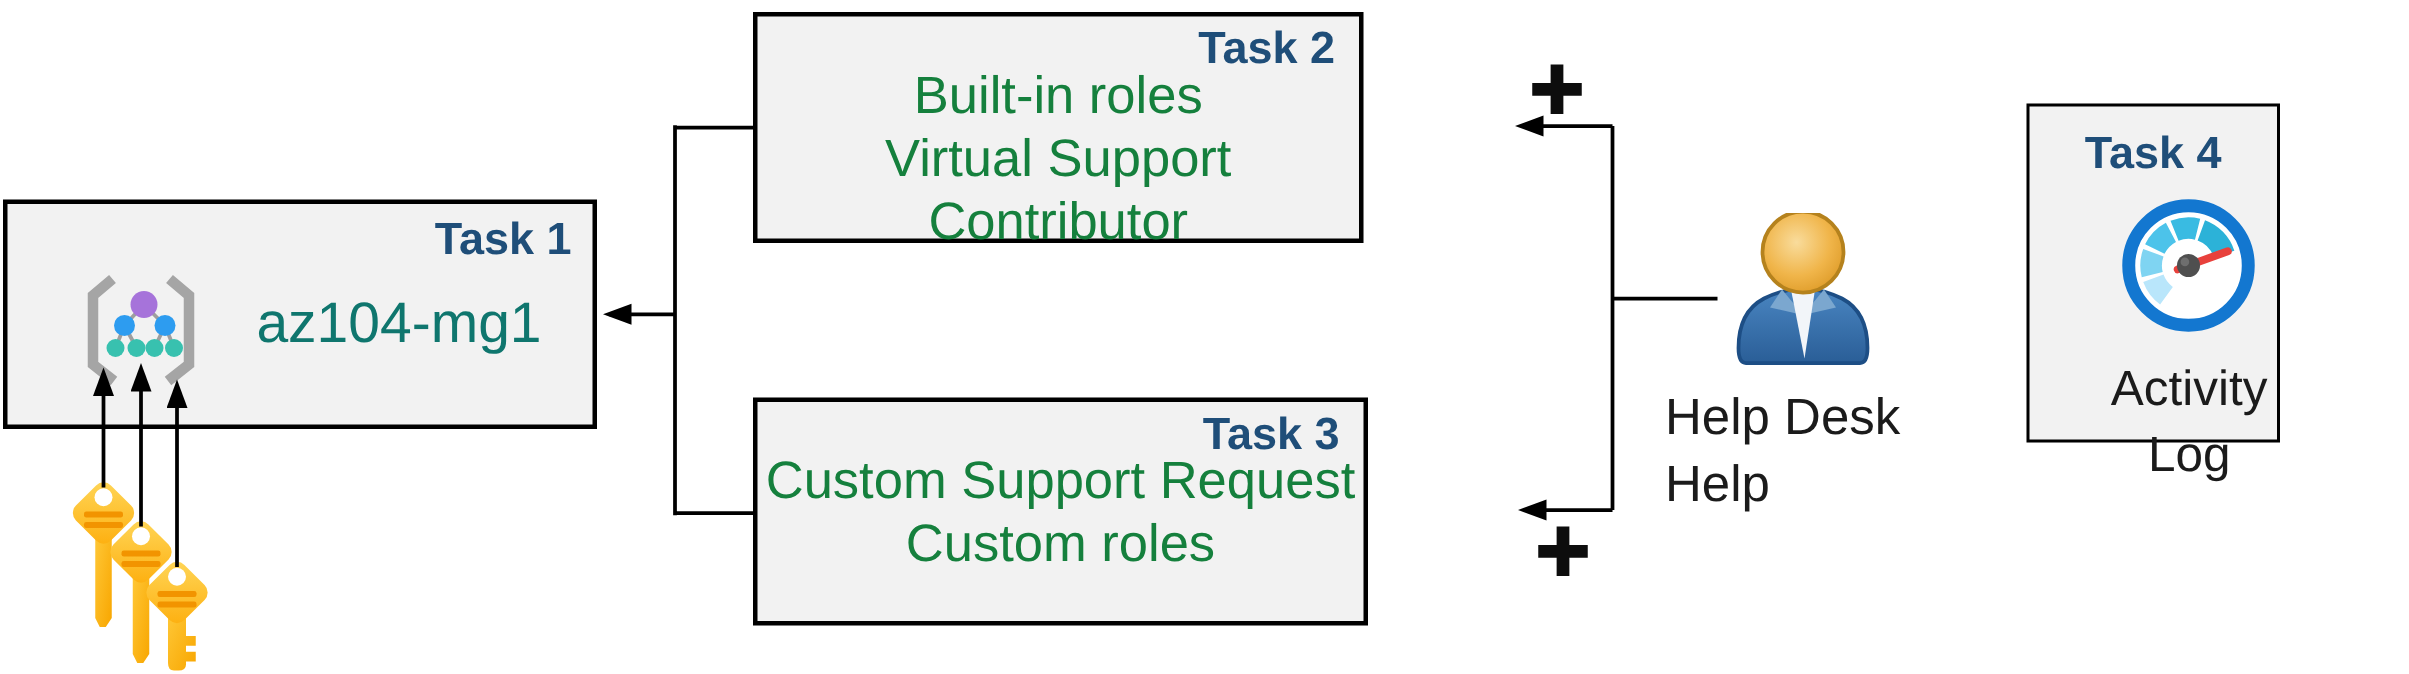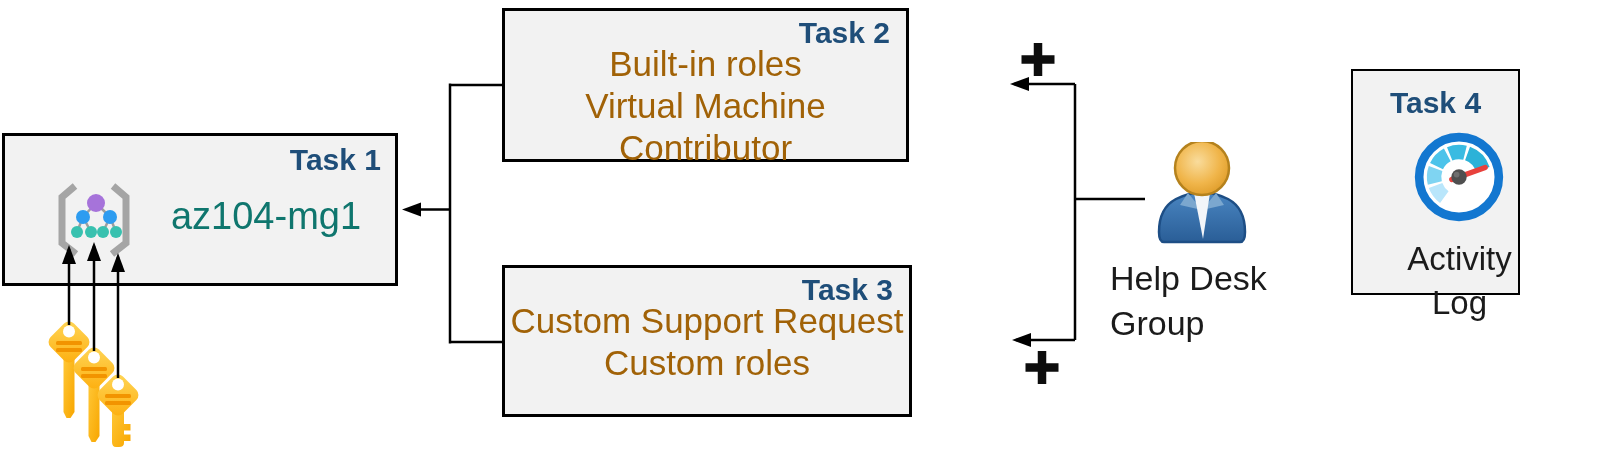--- a/index.html
+++ b/index.html
@@ -5,21 +5,21 @@
   html,body{margin:0;padding:0;background:#ffffff;}
   .canvas{
     position:relative;width:1606px;height:449px;background:#ffffff;
     font-family:"Liberation Sans",sans-serif;overflow:hidden;
   }
   .overlay{position:absolute;left:0;top:0;z-index:5;pointer-events:none;}
   .ln{fill:none;stroke:#000;stroke-width:2.5px;}
   .plus{fill:none;stroke:#0d0d0d;stroke-width:8.5px;}
   .box{position:absolute;background:#f2f2f2;border:3px solid #000;box-sizing:border-box;z-index:1;}
   .badge{position:absolute;top:4px;right:16px;font-size:30px;font-weight:700;color:#1f4e79;line-height:36px;white-space:nowrap;}
-  .lines{position:absolute;left:0;right:0;top:32px;text-align:center;font-size:35px;line-height:42px;color:#a16207;}
+  .lines{position:absolute;left:0;right:0;top:32px;text-align:center;font-size:35px;line-height:42px;color:#15803d;}
   
   #task1{left:2px;top:133px;width:396px;height:153px;}
   #task1 .badge{top:6px;right:14px;}
   #task1 .mg-icon{position:absolute;left:47px;top:46px;}
   #task1 .mg-name{position:absolute;left:140px;right:8px;top:59px;text-align:center;font-size:38px;line-height:42px;color:#0f766e;}
   
   #task2{left:502px;top:8px;width:407px;height:154px;text-decoration:underline;}
   #task3{left:502px;top:265px;width:410px;height:152px;}
   
   #task4{left:1351px;top:69px;width:169px;height:226px;border-width:2px;}
@@ -70,21 +70,21 @@
       <circle cx="58" cy="35" r="7" fill="#2d9cf0"></circle>
       <circle cx="44" cy="21" r="9" fill="#a673da"></circle>
     </svg>
     <div class="mg-name">az104-mg1</div>
   </div>
 
   <div class="box" id="task2">
     <div class="badge">Task 2</div>
     <div class="lines">
       <div>Built-in roles</div>
-      <div>Virtual Machine Contributor</div>
+      <div>Virtual Support Contributor</div>
     </div>
   </div>
 
   <div class="box" id="task3">
     <div class="badge">Task 3</div>
     <div class="lines">
       <div>Custom Support Request</div>
       <div>Custom roles</div>
     </div>
   </div>
@@ -120,21 +120,21 @@
       </radialGradient>
     </defs>
     <path d="M10,100 Q5,100 5,90 Q5,66 22,57 Q34,51 48,50 Q62,51 74,57 Q91,66 91,90 Q91,100 86,100 Z" fill="url(#bodyGrad)" stroke="#1d4e85" stroke-width="2.5"></path>
     <path d="M34,51 L48,68 L26,63 Z" fill="#7ba7cf"></path>
     <path d="M62,51 L48,68 L70,63 Z" fill="#7ba7cf"></path>
     <path d="M40,51 L56,51 L49,97 Z" fill="#f2f5f9"></path>
     <circle cx="48" cy="26" r="27" fill="url(#headGrad)" stroke="#b5821d" stroke-width="2.5"></circle>
   </svg>
   <div class="person-label">
     <div>Help Desk</div>
-    <div>Group</div>
+    <div>Help</div>
   </div>
 
   <svg class="keys" width="150" height="156" viewBox="0 0 150 156">
     <defs>
       <linearGradient id="keyHead" x1="0" y1="0" x2="1" y2="1">
         <stop offset="0" stop-color="#ffd75a"></stop>
         <stop offset="1" stop-color="#fdae0d"></stop>
       </linearGradient>
       <linearGradient id="keyShaft" x1="0" y1="0" x2="1" y2="1">
         <stop offset="0" stop-color="#ffc838"></stop>

